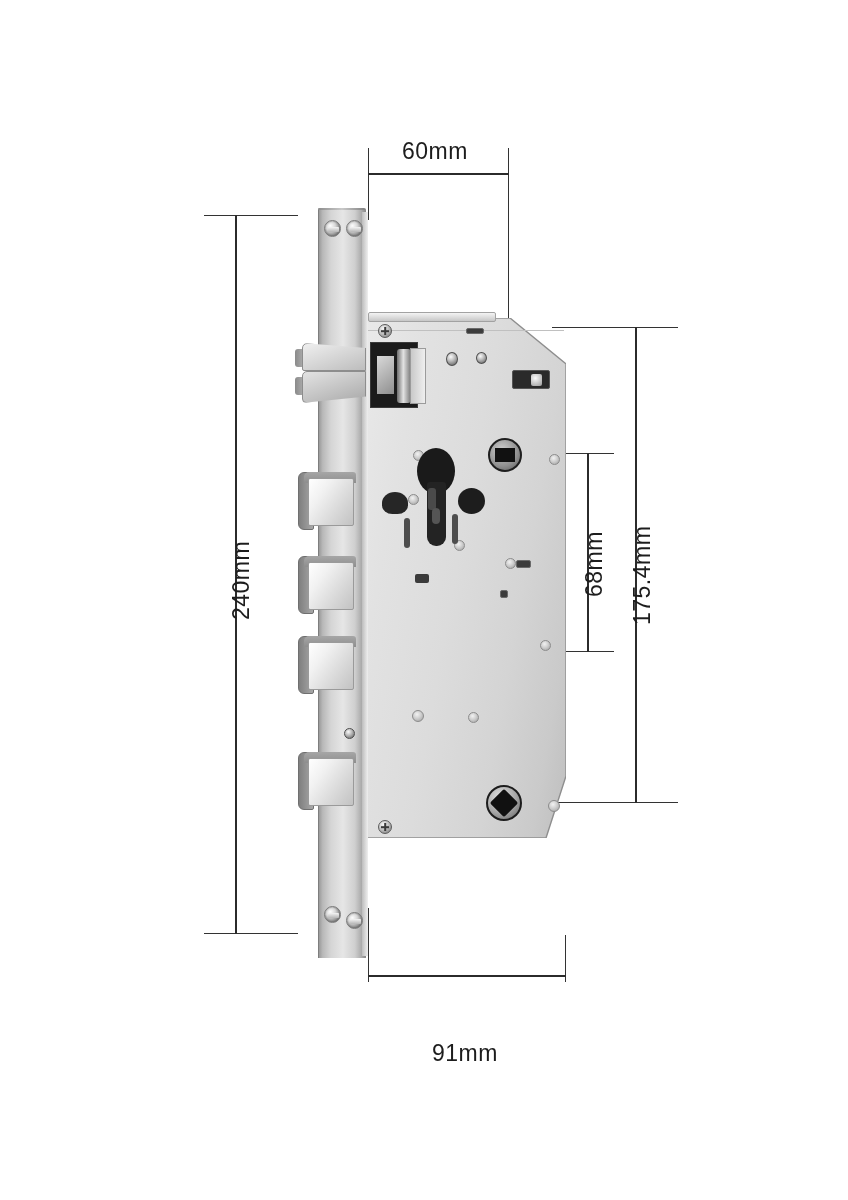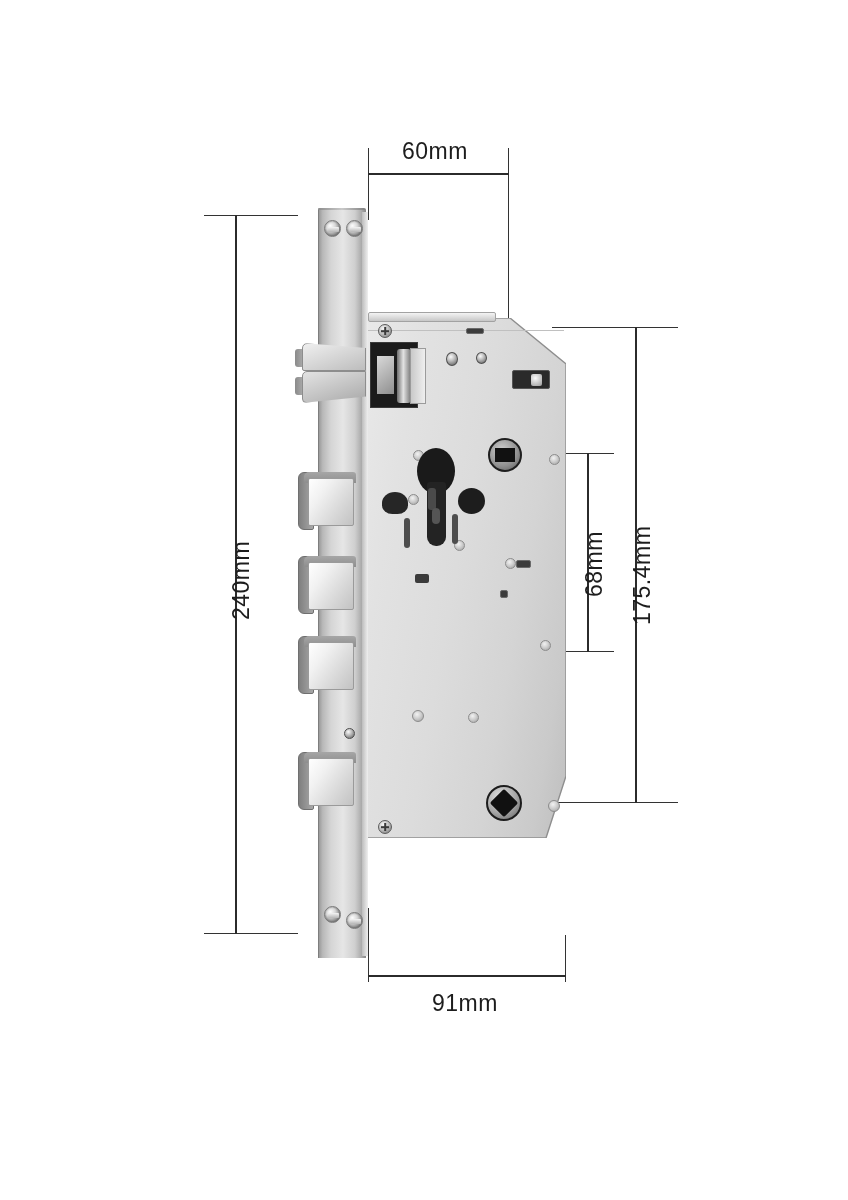--- a/index.html
+++ b/index.html
@@ -401,21 +401,21 @@
   <div class="dim-label vert" style="left:581px; top:597px;">68mm</div>
 
   <div class="ext-line-h" style="left:552px; top:327px; width:126px;"></div>
   <div class="ext-line-h" style="left:552px; top:802px; width:126px;"></div>
   <div class="dim-line-v" style="left:635px; top:327px; height:476px;"></div>
   <div class="dim-label vert" style="left:629px; top:625px;">175.4mm</div>
 
   <div class="ext-line-v" style="left:368px; top:908px; height:74px;"></div>
   <div class="ext-line-v" style="left:565px; top:935px; height:47px;"></div>
   <div class="dim-line-h" style="left:368px; top:975px; width:198px;"></div>
-  <div class="dim-label" style="left:432px; top:990px;">91mm</div>
+  <div class="dim-label" style="left:432px; top:1040px;">91mm</div>
 
   <div id="lock">
 
     <div class="case"></div>
     <svg class="case-outline" viewBox="0 0 200 520" preserveAspectRatio="none">
       <polygon points="0,0 144,0 200,46 200,458 180,520 0,520" fill="none" stroke="#8e8e8e" stroke-width="1.4"></polygon>
     </svg>
     <div class="case-top-lip"></div>
     <div class="case-seam"></div>
 

